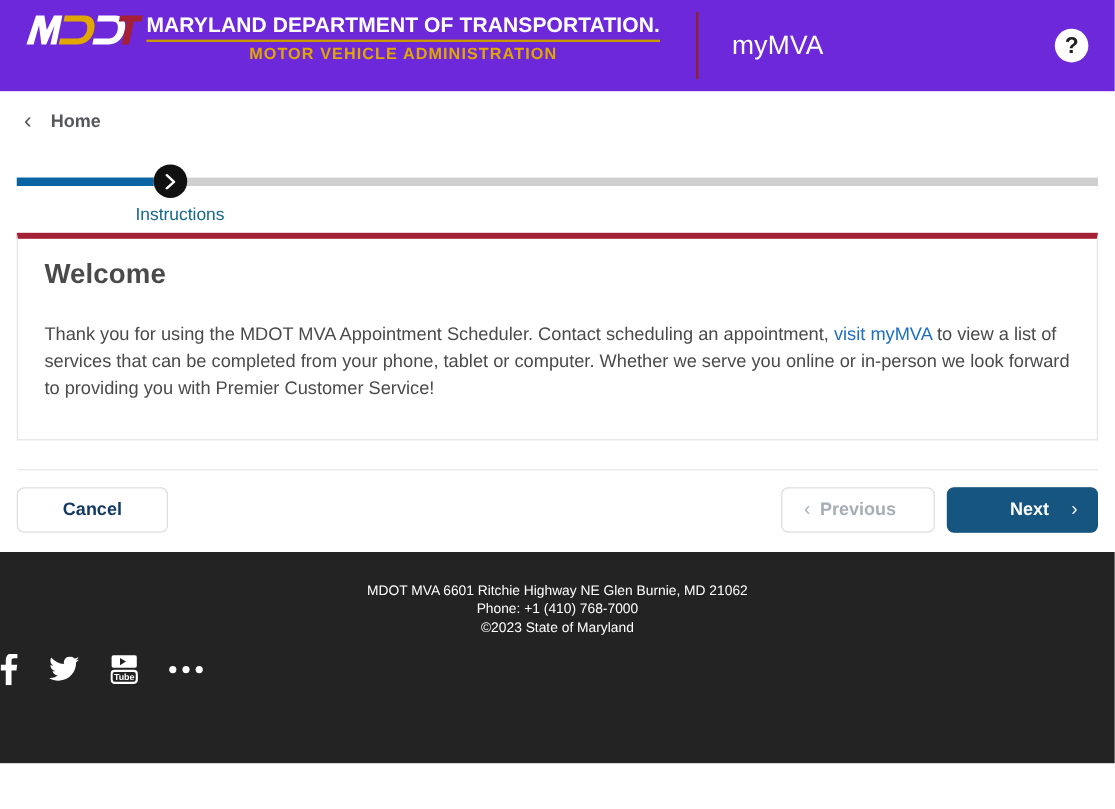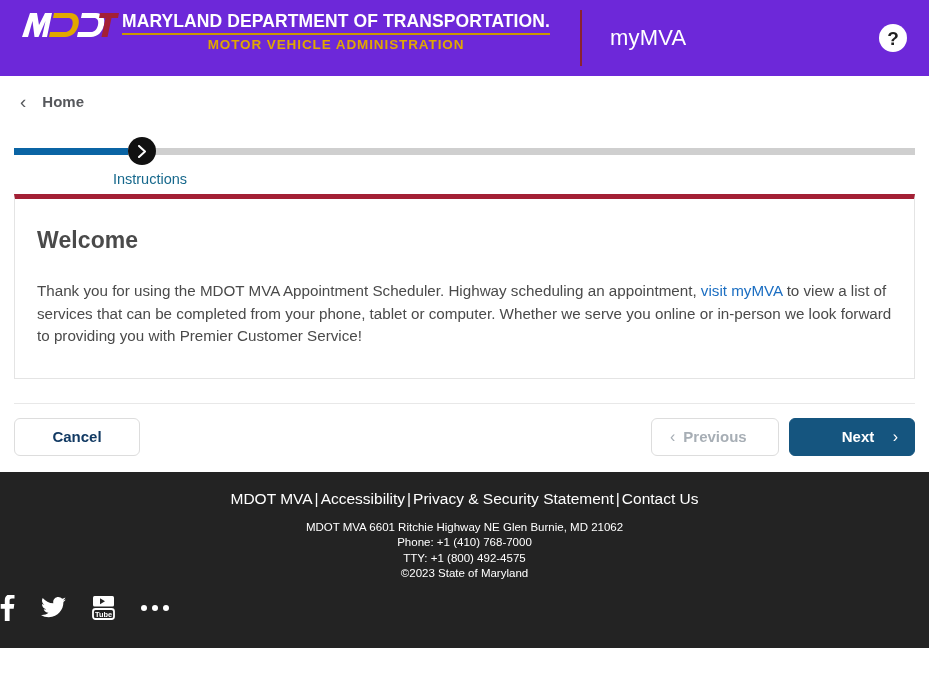--- a/index.html
+++ b/index.html
@@ -160,21 +160,21 @@
     cursor: pointer;
     padding-left: 16px;
   }
 
   
   .card {
     margin: 0 14px;
     background: #ffffff;
     border: 1px solid #e4e4e4;
     border-top: 5px solid #a32035;
-    padding: 28px 22px 30px 22px;
+    padding: 16px 22px 30px 22px;
   }
   .card-title {
     font-size: 23px;
     font-weight: 700;
     color: #4a4a4a;
     letter-spacing: 0.1px;
     margin-bottom: 26px;
   }
   .card-body {
     font-size: 15.2px;
@@ -331,47 +331,43 @@
     <svg width="11" height="13" viewBox="0 0 11 13" xmlns="http://www.w3.org/2000/svg">
       <path d="M2 1 L8 6.5 L2 12" stroke="#ffffff" stroke-width="2" fill="none" stroke-linecap="round" stroke-linejoin="round"></path>
     </svg>
   </div>
   <div class="step-label">Instructions</div>
 </div>
 
 <div class="card">
   <div class="card-title">Welcome</div>
   <div class="card-body">
-    <span>Thank you for using the MDOT MVA Appointment Scheduler. Highway scheduling an appointment, </span><a href="#">visit myMVA</a><span> to view a list of services that can be completed from your phone, tablet or computer. Whether we serve you online or in-person we look forward to providing you with Premier Customer Service!</span>
+    <span>Thank you for using the MDOT MVA Appointment Scheduler. Contact scheduling an appointment, </span><a href="#">visit myMVA</a><span> to view a list of services that can be completed from your phone, tablet or computer. Whether we serve you online or in-person we look forward to providing you with Premier Customer Service!</span>
   </div>
 </div>
 
 <div class="actions-sep"></div>
 <div class="actions">
   <button class="btn btn-cancel">Cancel</button>
   <div class="right-actions">
     <button class="btn btn-prev">
       <span class="chev-l">‹</span>
       <span>Previous</span>
     </button>
     <button class="btn btn-next">
       <span>Next</span>
       <span class="chev-r">›</span>
     </button>
   </div>
 </div>
 
 <div class="footer">
-  <div class="footer-links">
-    <a href="#">MDOT MVA</a><span class="sep">|</span><a href="#">Accessibility</a><span class="sep">|</span><a href="#">Privacy &amp; Security Statement</a><span class="sep">|</span><a href="#">Contact Us</a>
-  </div>
   <div class="footer-address">
     <div>MDOT MVA 6601 Ritchie Highway NE Glen Burnie, MD 21062</div>
     <div>Phone: +1 (410) 768-7000</div>
-    <div>TTY: +1 (800) 492-4575</div>
     <div>©2023 State of Maryland</div>
   </div>
   <div class="social">
     <span>
       <svg width="15" height="26" viewBox="0 0 15 26" xmlns="http://www.w3.org/2000/svg">
         <path d="M9.6 26V13.7h4.1l.6-4.8H9.6V5.9c0-1.4.4-2.3 2.4-2.3h2.5V-.7C14.1-.8 12.6-.9 10.9-.9 7.3-.9 4.8 1.3 4.8 5.3v3.6H.7v4.8h4.1V26z" transform="translate(0,0)"></path>
       </svg>
     </span>
     <span>
       <svg width="25" height="22" viewBox="0 0 25 22" xmlns="http://www.w3.org/2000/svg">

